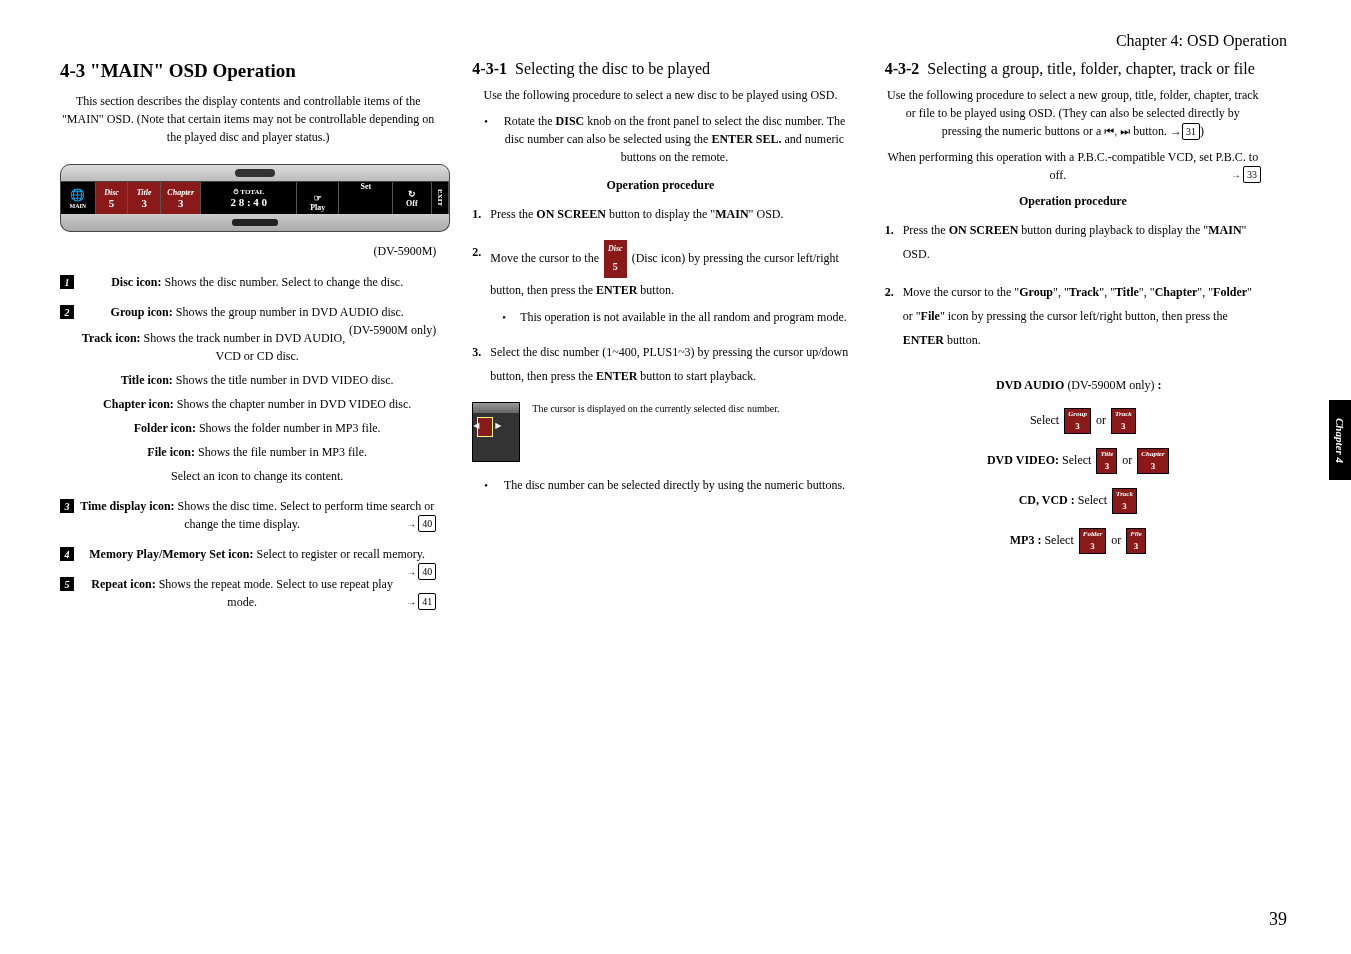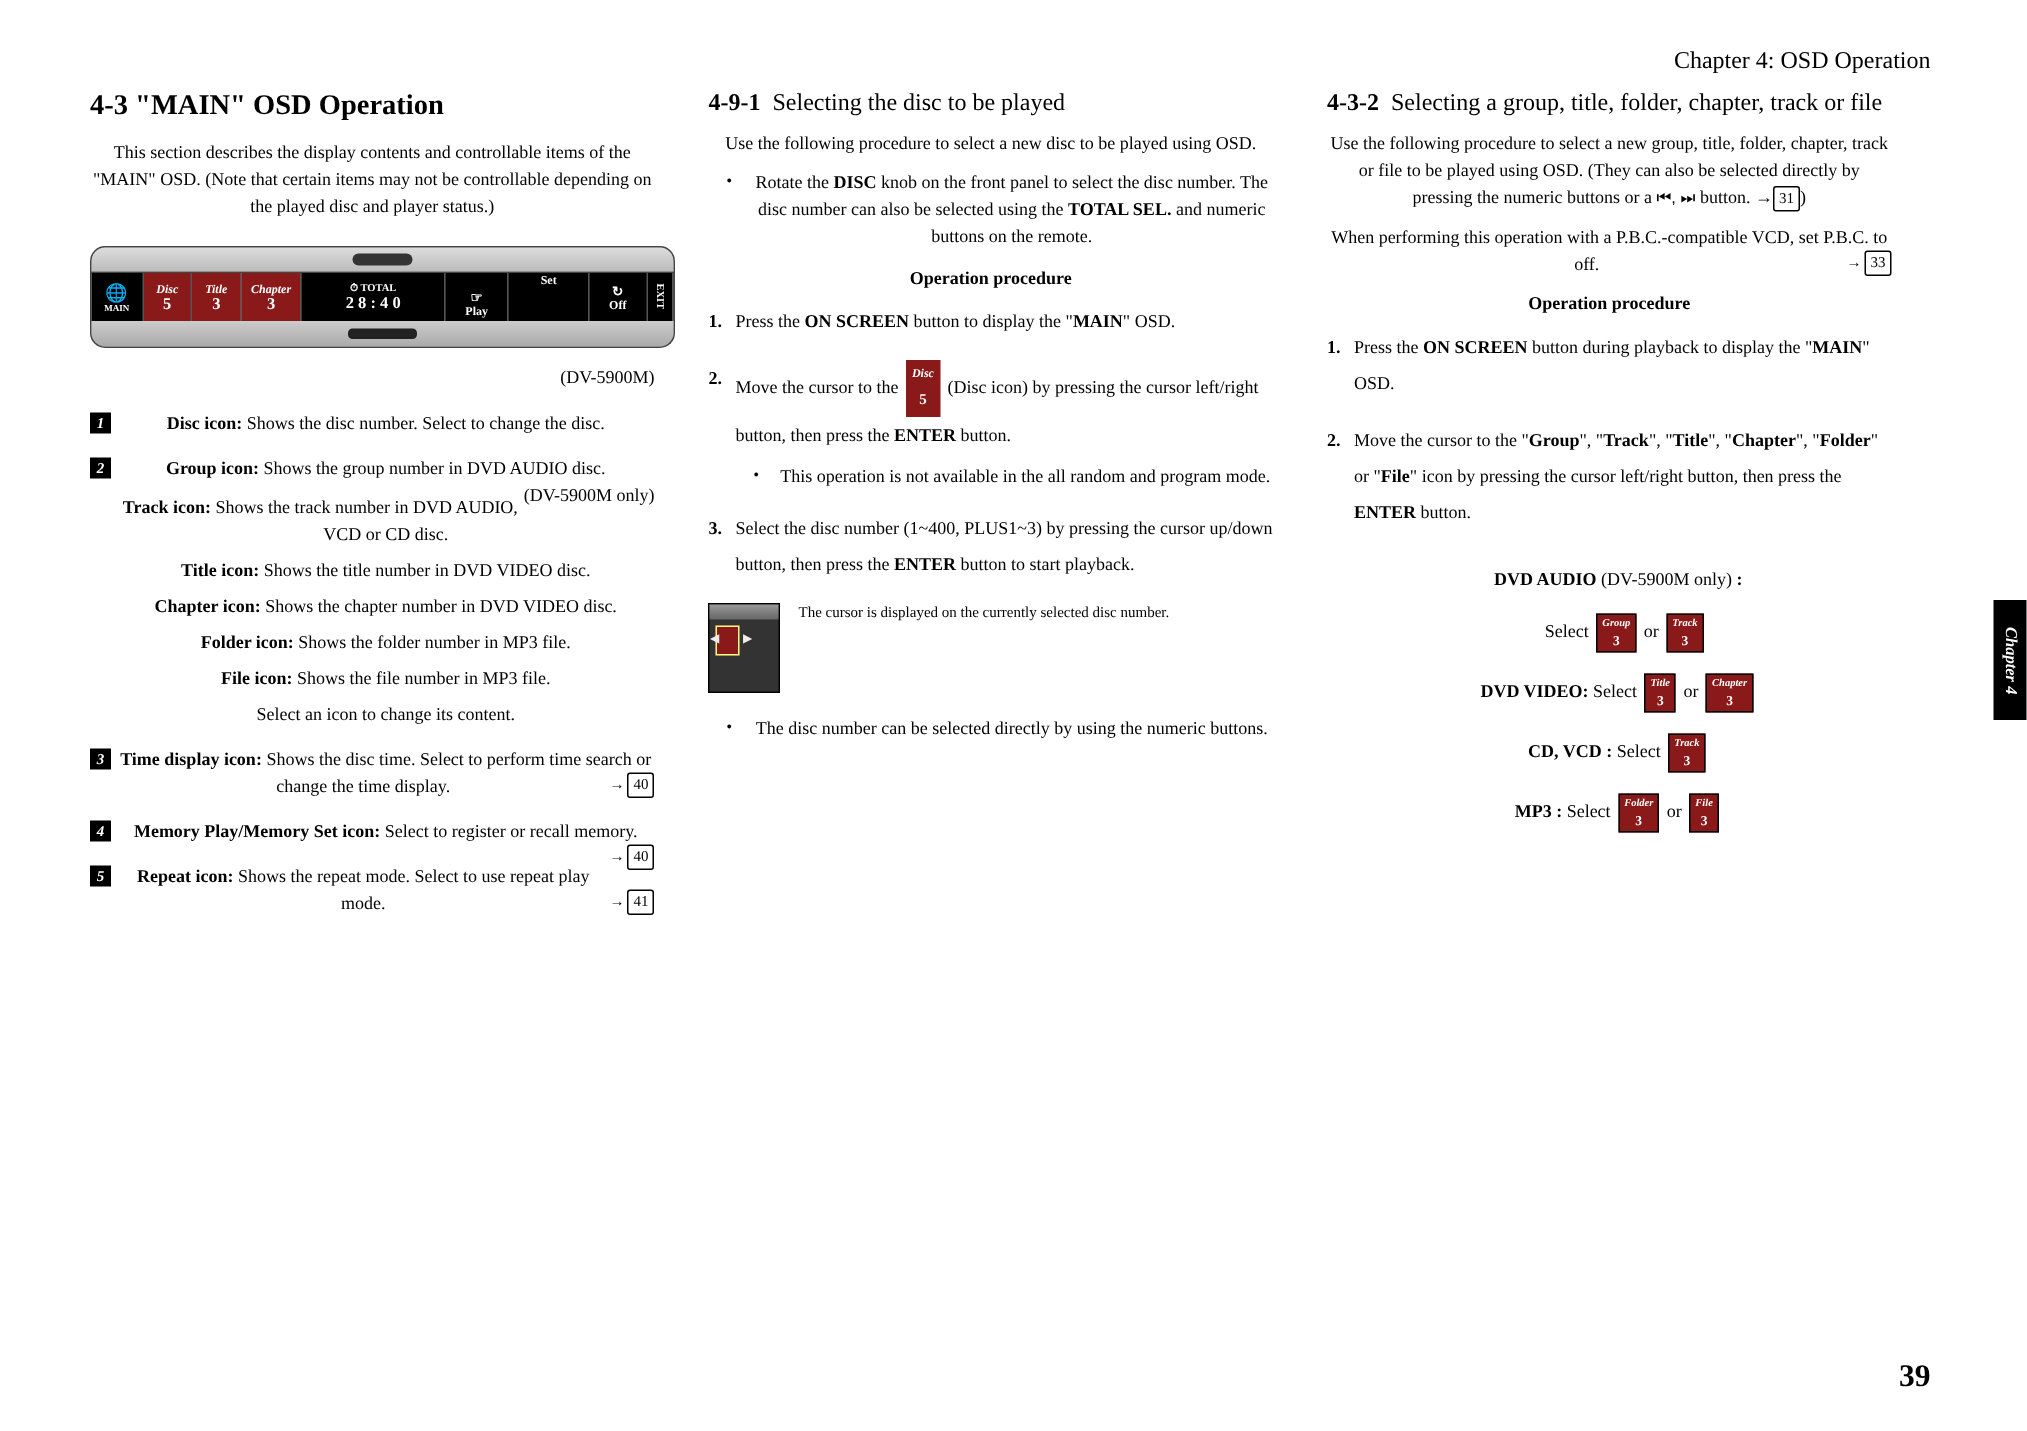--- a/index.html
+++ b/index.html
@@ -129,21 +129,21 @@
   .icon-chip .v { font-size: 9px; font-style: normal; }
   .side-tab {
     position: absolute; right: 0; top: 400px;
     width: 22px; height: 80px; background: #000; color: #fff;
     writing-mode: vertical-rl; text-orientation: mixed;
     display: flex; align-items: center; justify-content: center;
     font-size: 11px; font-style: italic; font-weight: bold;
   }
   .page-number {
     position: absolute; bottom: 24px; right: 64px;
-    font-size: 21px; font-weight: bold;
+    font-size: 18px; font-weight: normal;
   }
   .rtarrow { font-family: Arial, sans-serif; font-size: 11px; }
 </style>
 </head>
 <body>
 
 <div class="chapter-header">Chapter 4: OSD Operation</div>
 <div class="side-tab">Chapter 4</div>
 <div class="page-number">39</div>
 
@@ -234,25 +234,25 @@
       <p><b>Repeat icon:</b><span> Shows the repeat mode. Select to use repeat play mode.</span>
         <span class="page-ref">
             <span class="page-ref-box">41</span>
           </span>
       </p>
     </div>
   </div>
 
   <div class="col">
     <div class="sub-heading">
-      <b>4-9-1</b>&nbsp;&nbsp;<span>Selecting the disc to be played</span>
+      <b>4-3-1</b>&nbsp;&nbsp;<span>Selecting the disc to be played</span>
     </div>
     <p>Use the following procedure to select a new disc to be played using OSD.</p>
     <p class="bullet">
-      <span>Rotate the </span><b>DISC</b><span> knob on the front panel to select the disc number. The disc number can also be selected using the </span><b>TOTAL SEL.</b><span> and numeric buttons on the remote.</span>
+      <span>Rotate the </span><b>DISC</b><span> knob on the front panel to select the disc number. The disc number can also be selected using the </span><b>ENTER SEL.</b><span> and numeric buttons on the remote.</span>
     </p>
     <p class="op-head">Operation procedure</p>
 
     <div class="step">
       <span class="step-num">1.</span>
       <span>Press the </span><b>ON SCREEN</b><span> button to display the "</span><b>MAIN</b><span>" OSD.</span>
     </div>
 
     <div class="step">
       <span class="step-num">2.</span>

